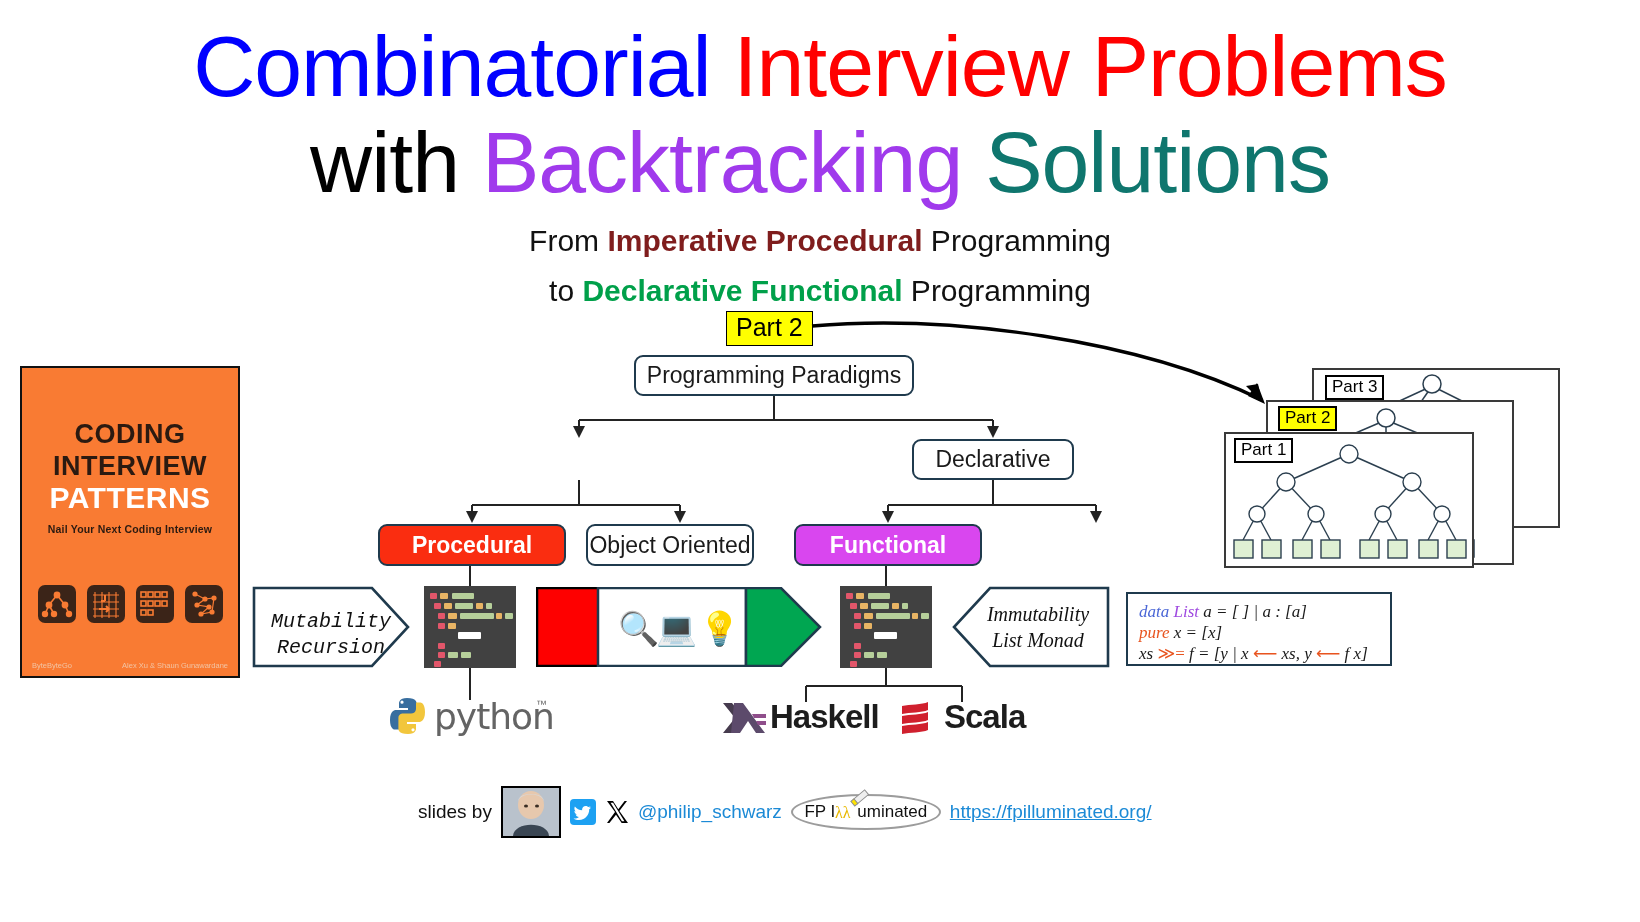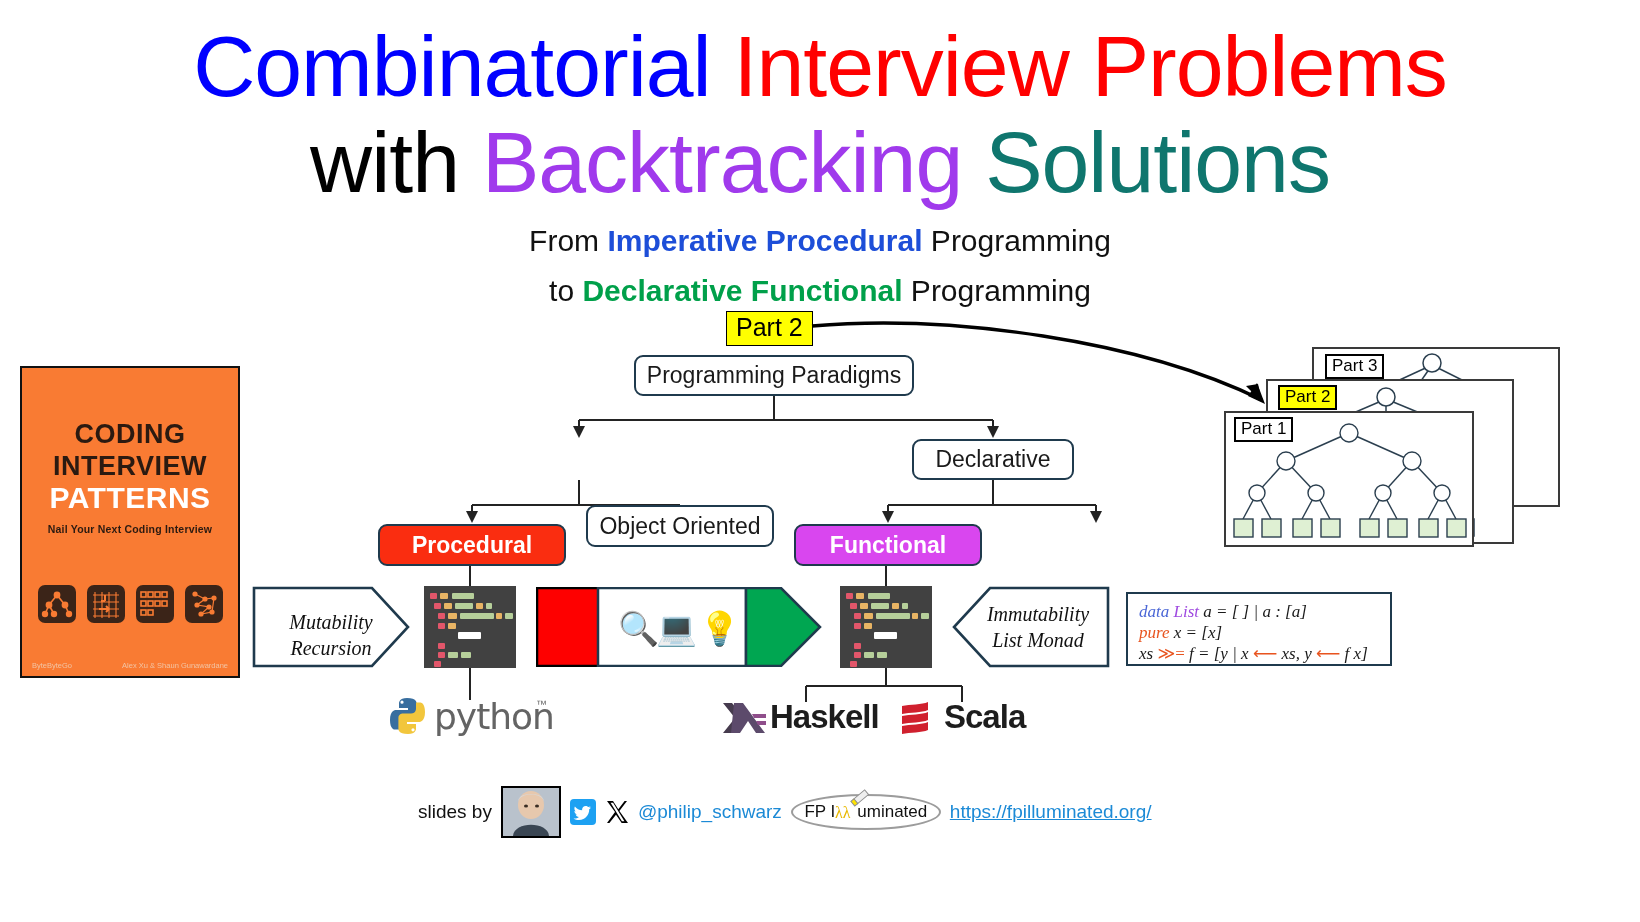--- a/index.html
+++ b/index.html
@@ -22,21 +22,21 @@
   }
   .t-blue   { color:#0000ff; }
   .t-red    { color:#ff0000; }
   .t-black  { color:#000000; }
   .t-purple { color:#a03aec; }
   .t-green  { color:#0f766e; }
 
   
   #subtitle-block { position:absolute; top:216px; left:0; width:1640px; text-align:center; }
   .sub-line { font-size:30px; line-height:50px; color:#111; }
-  .sub-line b.red   { color:#1d4ed8; }
+  .sub-line b.red   { color:#7f1d1d; }
   .sub-line b.green { color:#00a04a; }
 
   
   #part2-callout {
     position:absolute; left:726px; top:311px;
     background:#ffff00; border:1px solid #000;
     padding:1px 9px 3px 9px; font-size:25px; color:#000;
   }
 
   
@@ -52,38 +52,38 @@
     font-size:23px; color:#1a1a1a;
     text-align:center;
   }
   .node.filled-red   { background:#fa2d10; border-color:#1f3a4d; color:#fff; font-weight:bold; }
   .node.filled-green { background:#d946ef; border-color:#1f3a4d; color:#fff; font-weight:bold; }
 
   #n-paradigms { left:634px; top:355px;  width:280px; height:41px; }
   #n-imperative{ left:498px; top:439px;  width:162px; height:41px; }
   #n-declarative{left:912px; top:439px;  width:162px; height:41px; }
   #n-procedural{ left:378px; top:524px;  width:188px; height:42px; }
-  #n-oo        { left:586px; top:505px;  width:188px; height:42px; }
+  #n-oo        { left:586px; top:524px;  width:168px; height:42px; }
   #n-functional{ left:794px; top:524px;  width:188px; height:42px; }
   #n-logic     { left:1002px;top:524px;  width:188px; height:42px; }
 
   #edges { position:absolute; left:0; top:0; }
 
   
   .chevron {
     position:absolute;
     font-style:italic;
     font-family:"Liberation Serif", serif;
     font-size:20px; color:#111;
     display:flex; flex-direction:column; align-items:center; justify-content:center;
     line-height:26px;
   }
   .chev-svg { position:absolute; left:0; top:0; }
   .chev-txt { position:relative; z-index:2; text-align:center; }
-  #chev-left  { left:252px; top:586px; width:158px; height:98px; }
+  #chev-left  { left:252px; top:586px; width:158px; height:98px;font-family:Liberation Mono, monospace; }
   #chev-right { left:952px; top:586px; width:158px; height:82px; }
 
   
   .code-thumb { position:absolute; background:#414141; }
   #code-py { left:424px; top:586px; width:92px; height:82px; }
   #code-hs { left:840px; top:586px; width:92px; height:82px; }
   .ln { position:absolute; height:6px; border-radius:1px; }
 
   
   #banner { position:absolute; left:536px; top:587px; width:286px; height:80px; }
@@ -96,21 +96,21 @@
     font-family:"Liberation Serif", serif;
     font-size:17px; line-height:21px; color:#1a1a1a;
   }
   #code-card .kw-blue   { color:#4a66d6; font-style:italic; }
   #code-card .kw-violet { color:#9f4ae0; font-style:italic; }
   #code-card .kw-orange { color:#e8541f; font-style:italic;text-align:center; }
   #code-card .op-orange { color:#e8541f; }
   #code-card i { font-style:italic; }
 
   
-  #tree-stack { position:absolute; left:1220px; top:347px; width:340px; height:200px; }
+  #tree-stack { position:absolute; left:1220px; top:368px; width:340px; height:200px; }
   .tree-card { position:absolute; border:2px solid #3a3a3a; background:#fff; }
   .tag {
     position:absolute; border:2px solid #000; background:#fff;
     font-size:17px; padding:0px 5px 1px 5px; color:#000; z-index:6;
     line-height:20px;
   }
   .tag.hl { background:#ffff00; }
 
   
   #book {

